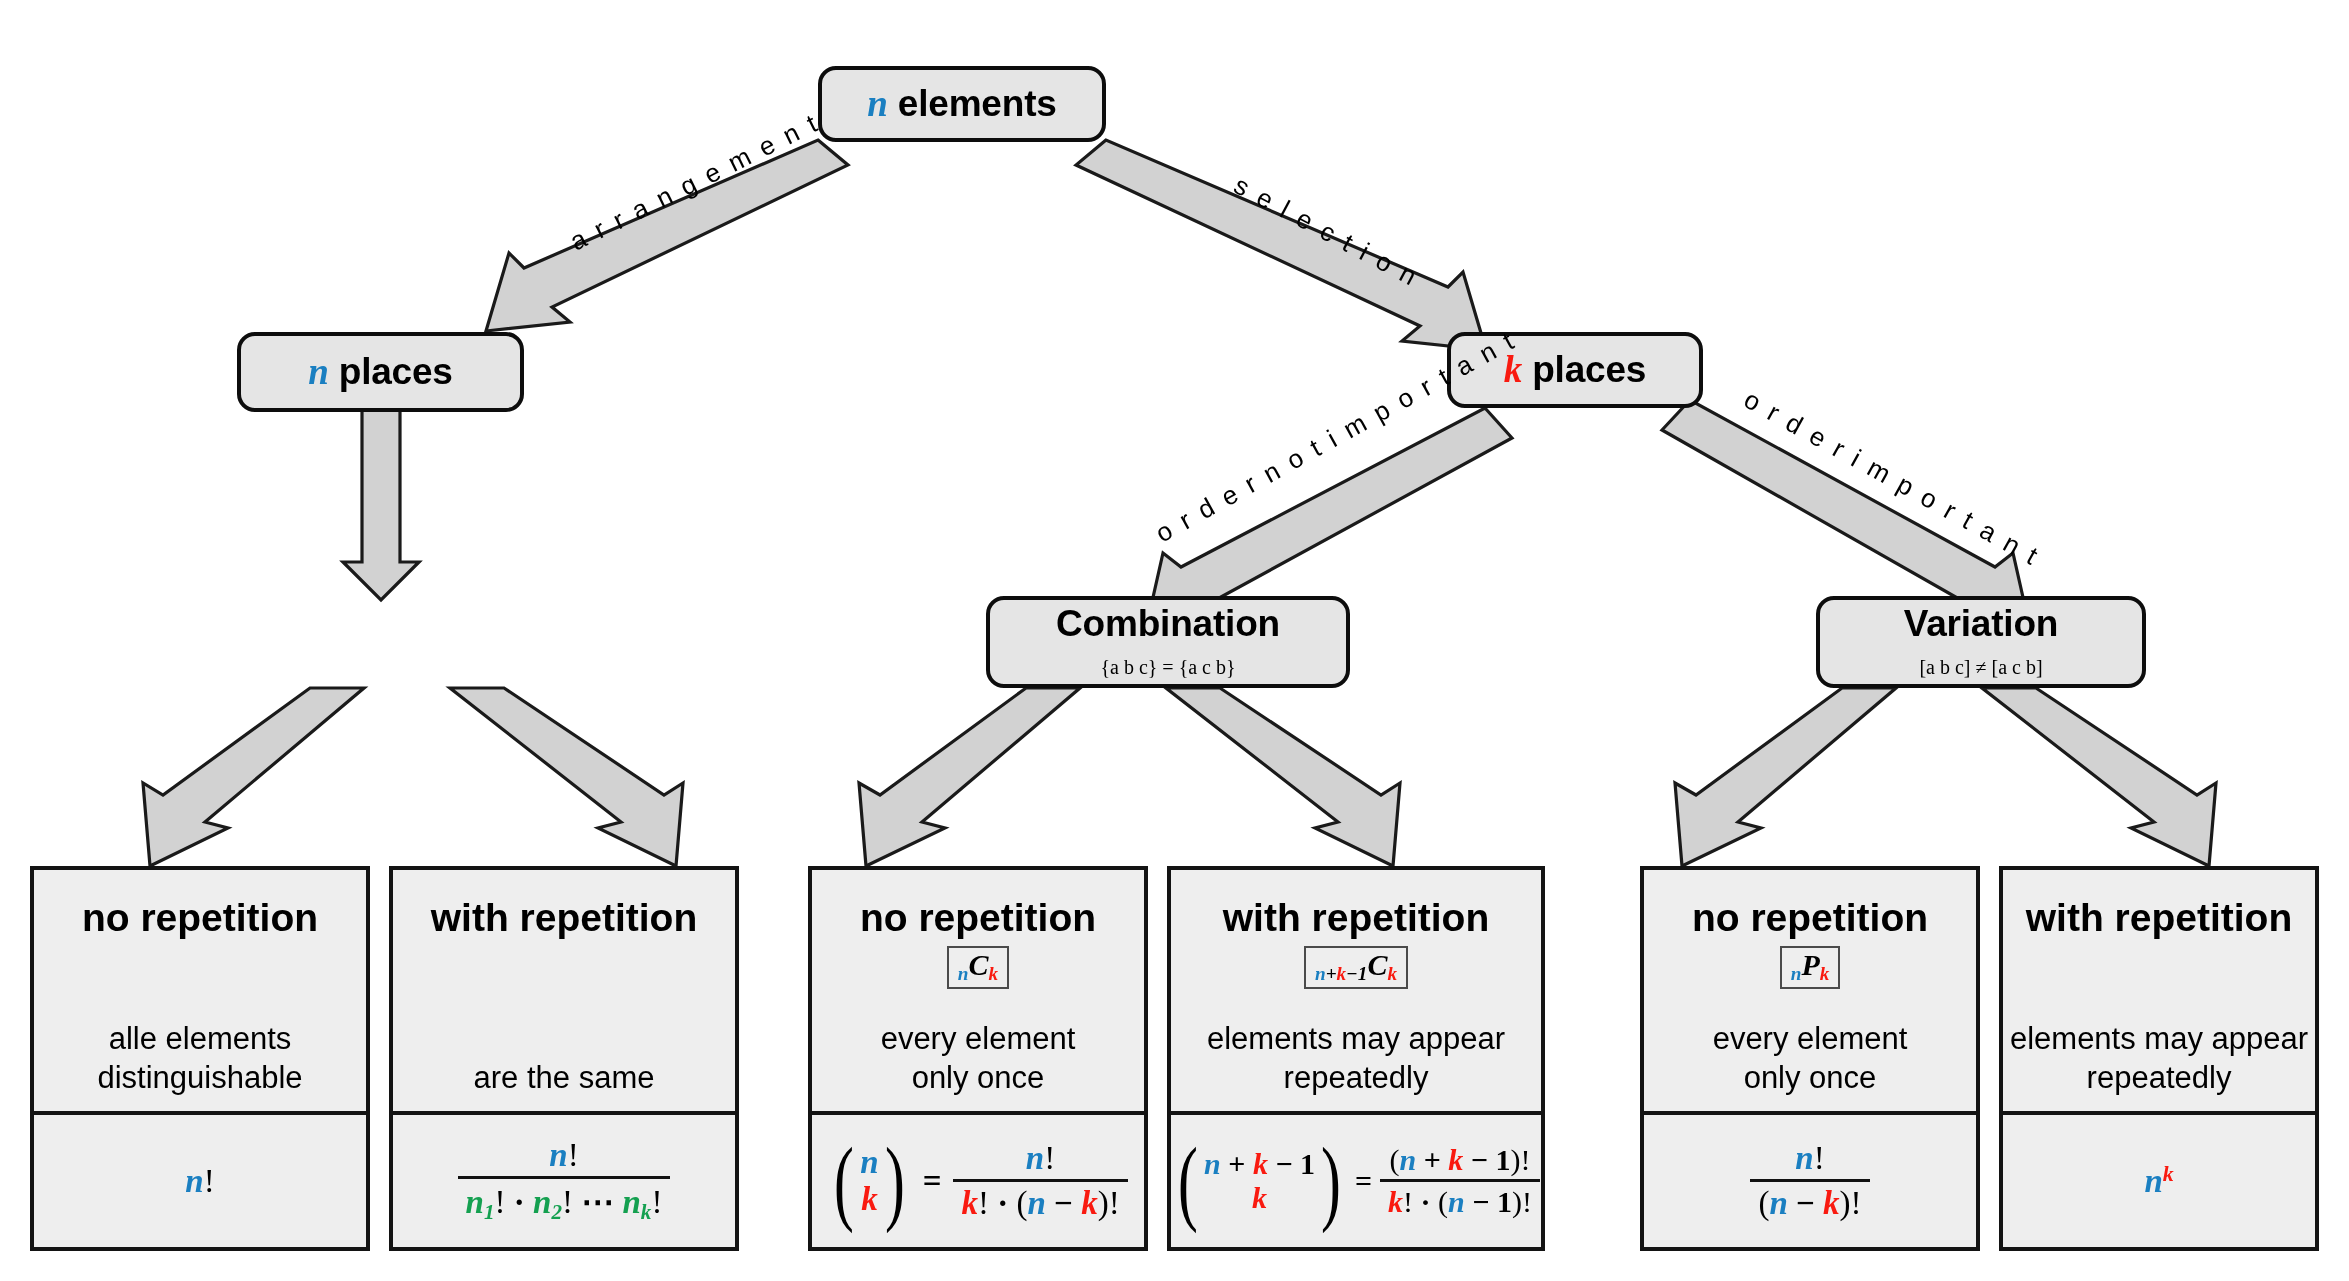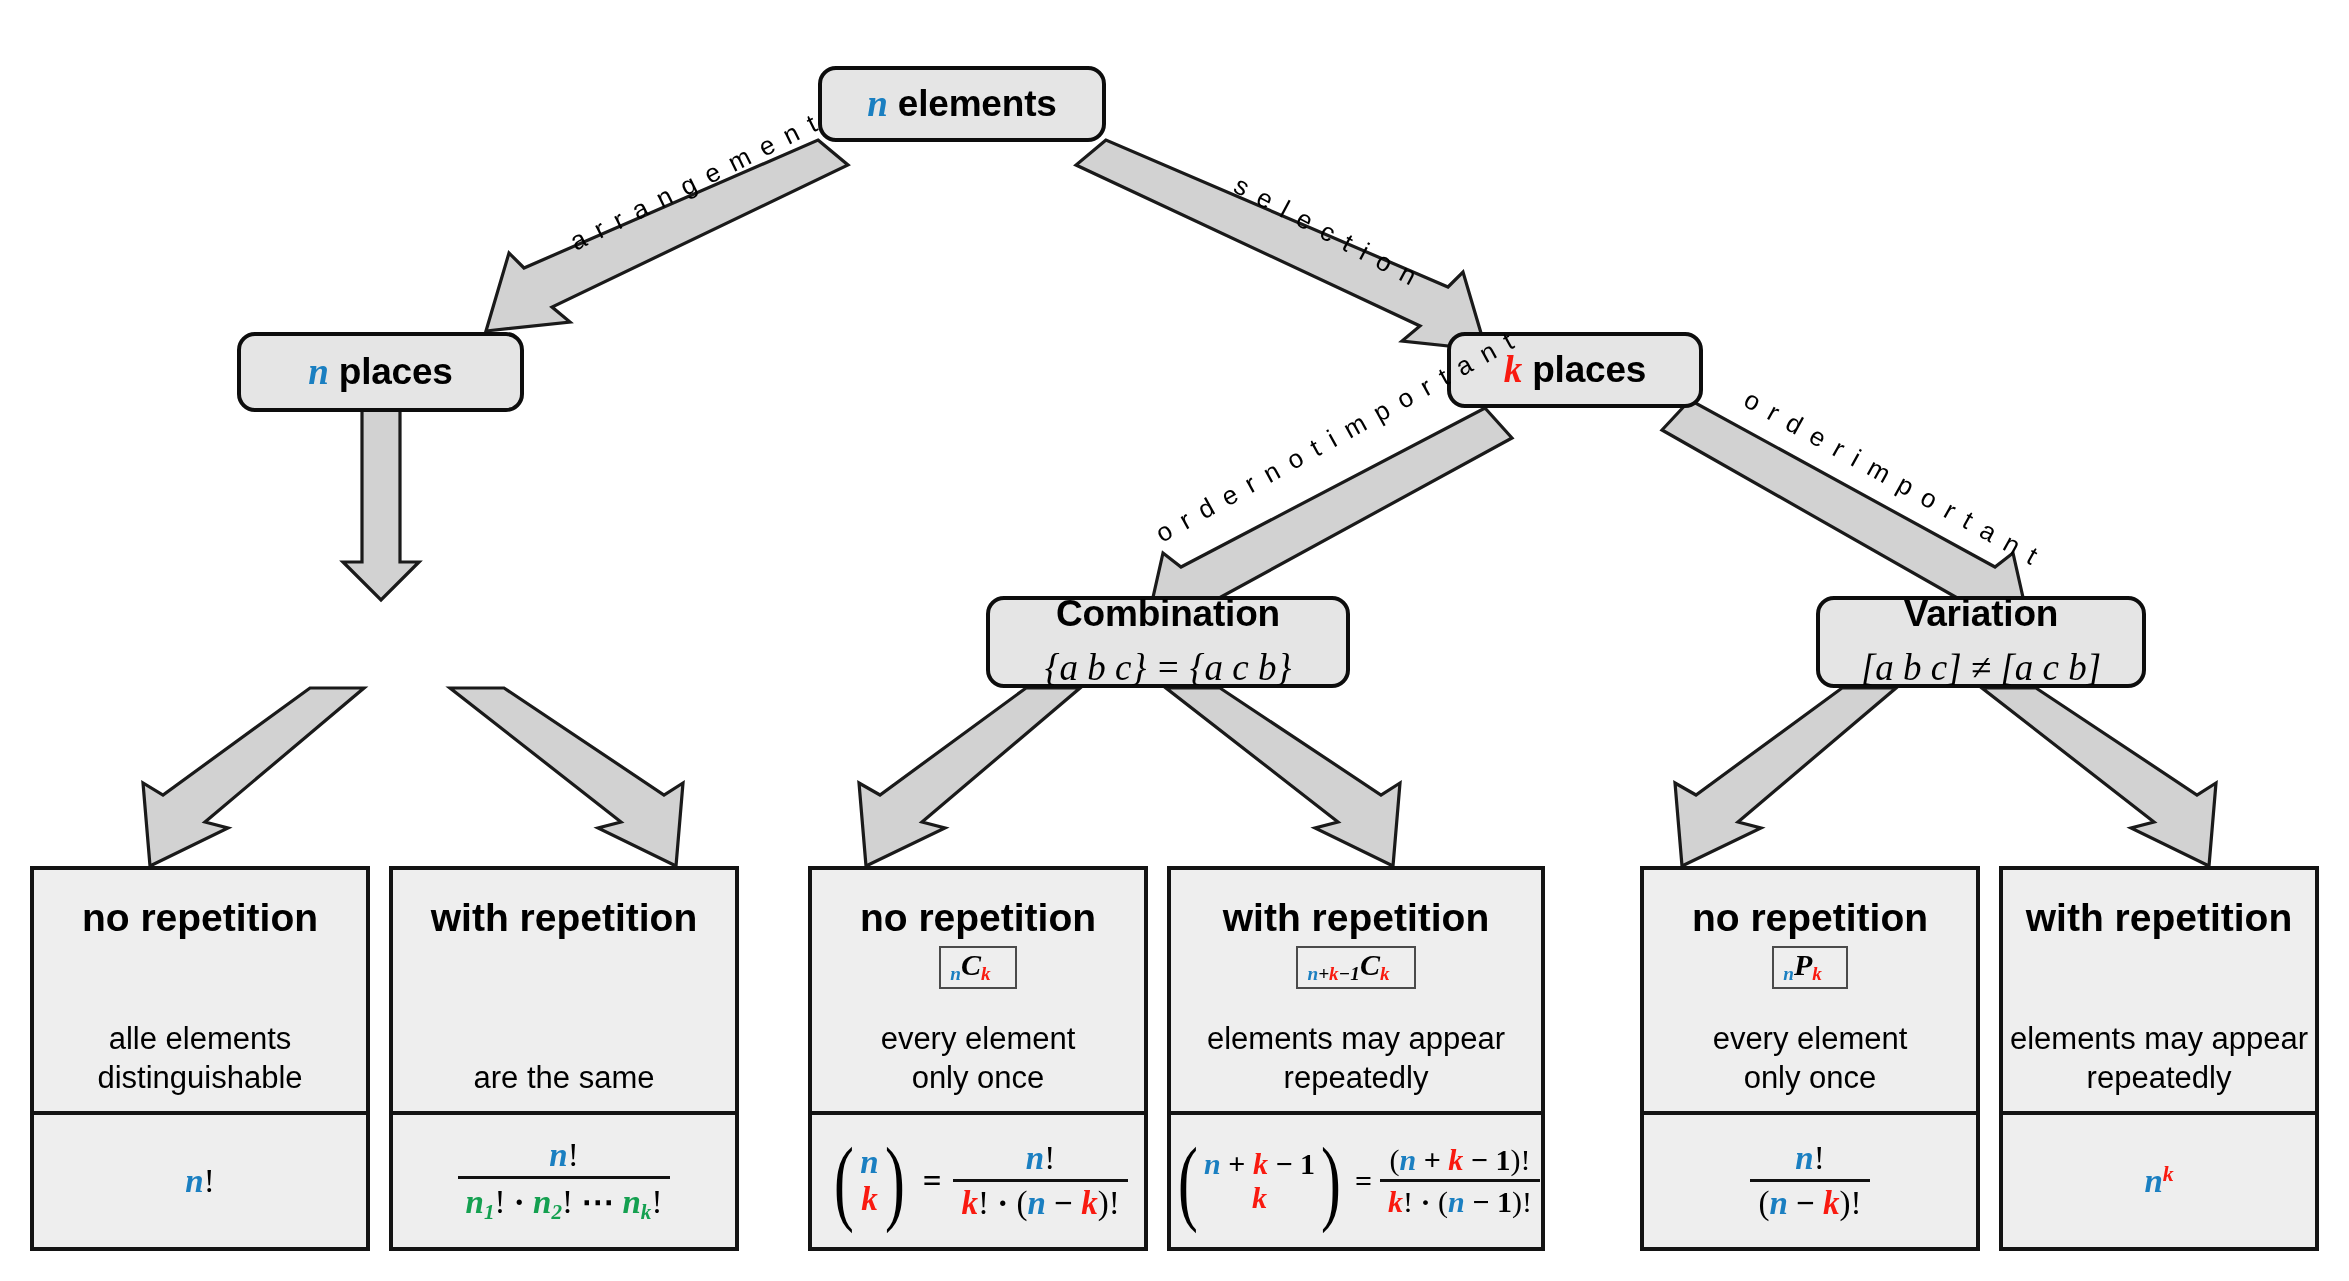--- a/index.html
+++ b/index.html
@@ -24,22 +24,21 @@
   }
   .node .title{
     font-weight:bold;
     font-size:37px;
     line-height:1.05;
     letter-spacing:-0.2px;
     white-space:nowrap;
   }
   .node .sub{
     font-family:"Liberation Serif","DejaVu Serif",serif;
-    font-style:italic;
-    font-size:37px;
+    font-size:20px;
     margin-top:12px;
     white-space:nowrap;
   }
 
   
   .v{
     font-family:"Liberation Serif","DejaVu Serif",serif;
     font-style:italic;font-weight:bold;
   }
   .blue{color:#1a7fc1;}
@@ -63,21 +62,21 @@
     position:relative;
   }
   .leaf-head{
     font-weight:bold;font-size:39px;
     margin-top:26px;white-space:nowrap;
   }
   .leaf-sym{
     margin-top:6px;
     border:2px solid #4a4a4a;
     background:#eeeeee;
-    padding:2px 24px 3px 9px;
+    padding:2px 9px 3px 9px;
     line-height:1;
     font-family:"Liberation Serif","DejaVu Serif",serif;
     font-style:italic;font-weight:bold;
     font-size:30px;
     white-space:nowrap;
   }
   .leaf-desc{
     position:absolute;left:0;right:0;bottom:24px;
     text-align:center;font-size:31px;line-height:1.24;
   }

